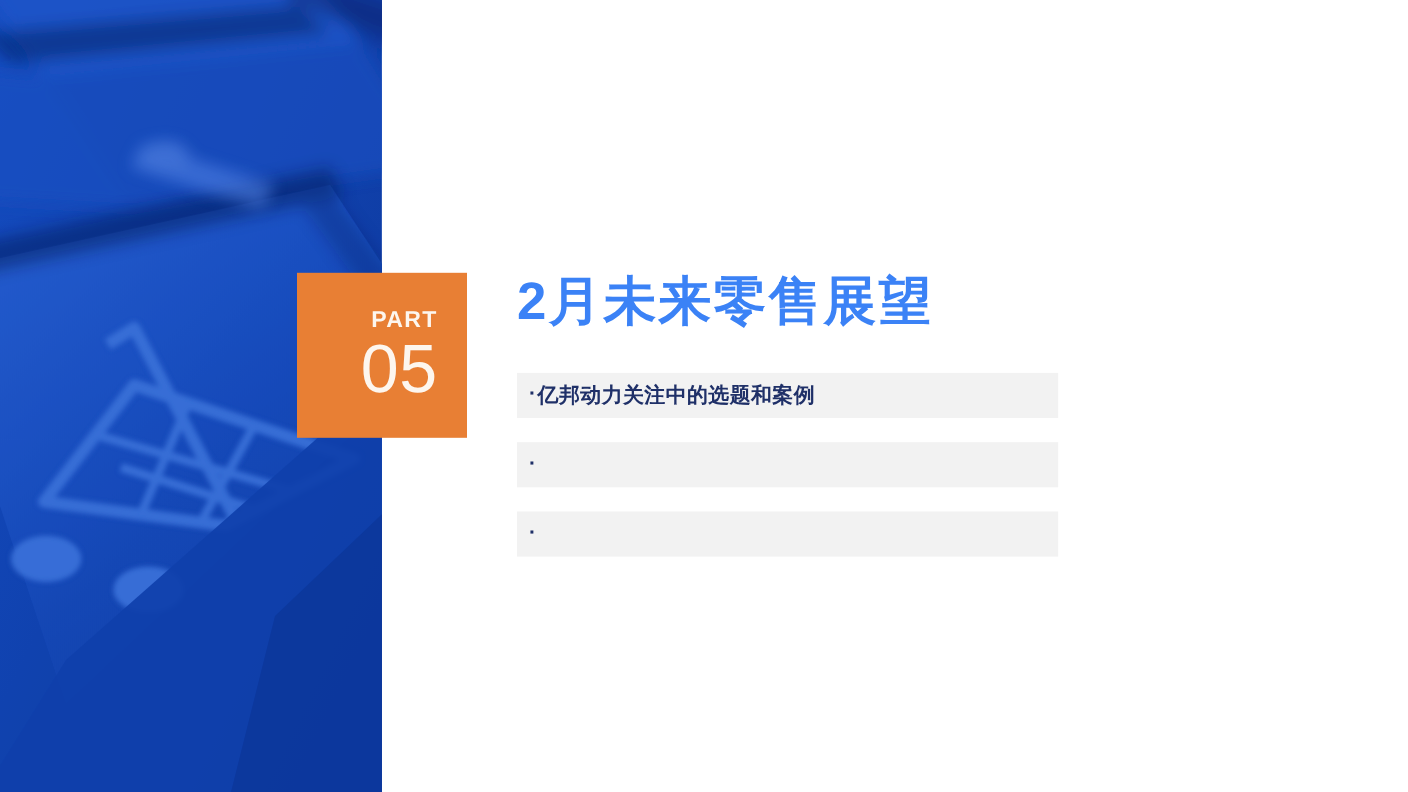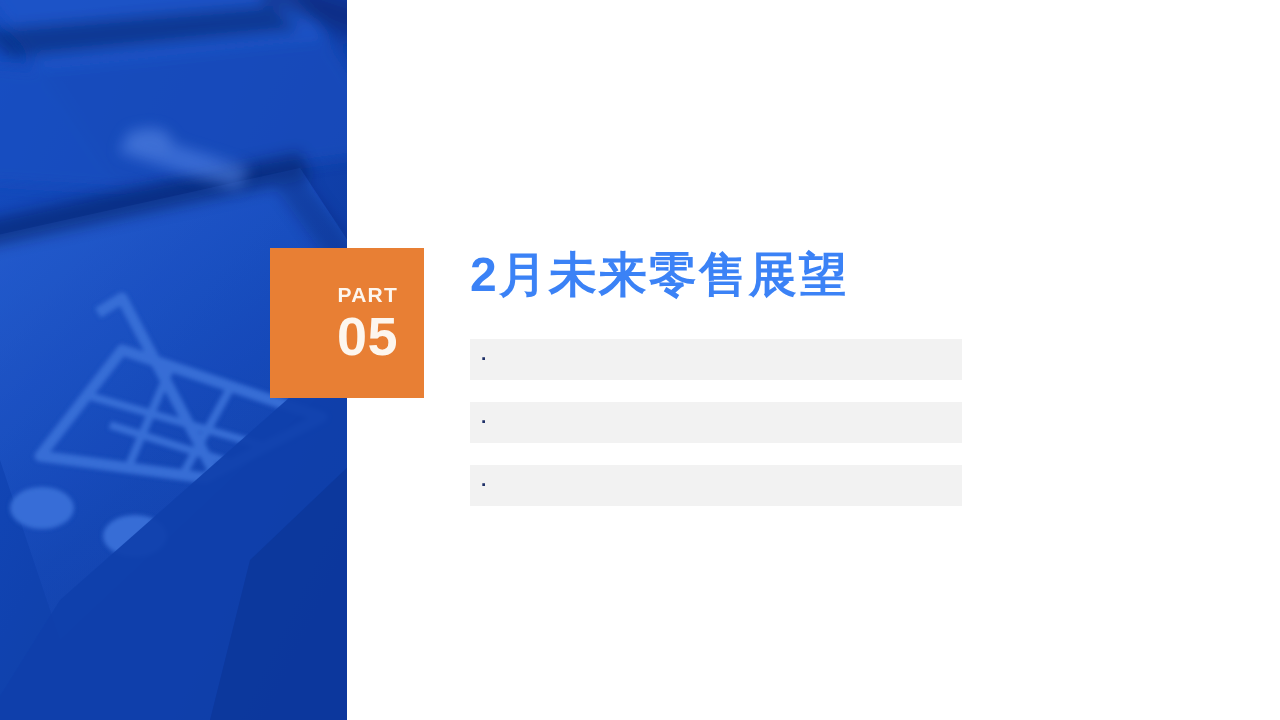--- a/index.html
+++ b/index.html
@@ -41,22 +41,22 @@
   }
   .part-label {
     font-size:21px;
     font-weight:bold;
     letter-spacing:1.2px;
     line-height:1;
     margin-bottom:6px;
     text-align:right;
   }
   .part-number {
-    font-size:54px;
-    font-weight:bold;
+    font-size:62px;
+    font-weight:normal;
     line-height:0.95;
     letter-spacing:0.5px;
   }
 
   
   .content {
     position:absolute;
     left:470px; top:248px;
     width:492px;
   }
@@ -184,20 +184,21 @@
   </div>
 
   <div class="content">
 
     <h1 class="title">2月未来零售展望</h1>
 
     <ul class="bullet-list">
 
       <li class="bullet-item">
         <span class="bullet-dot">·</span>
+        <span>亿邦动力关注中的选题和案例</span>
       </li>
 
       <li class="bullet-item">
         <span class="bullet-dot">·</span>
       </li>
 
       <li class="bullet-item">
         <span class="bullet-dot">·</span>
       </li>
 

